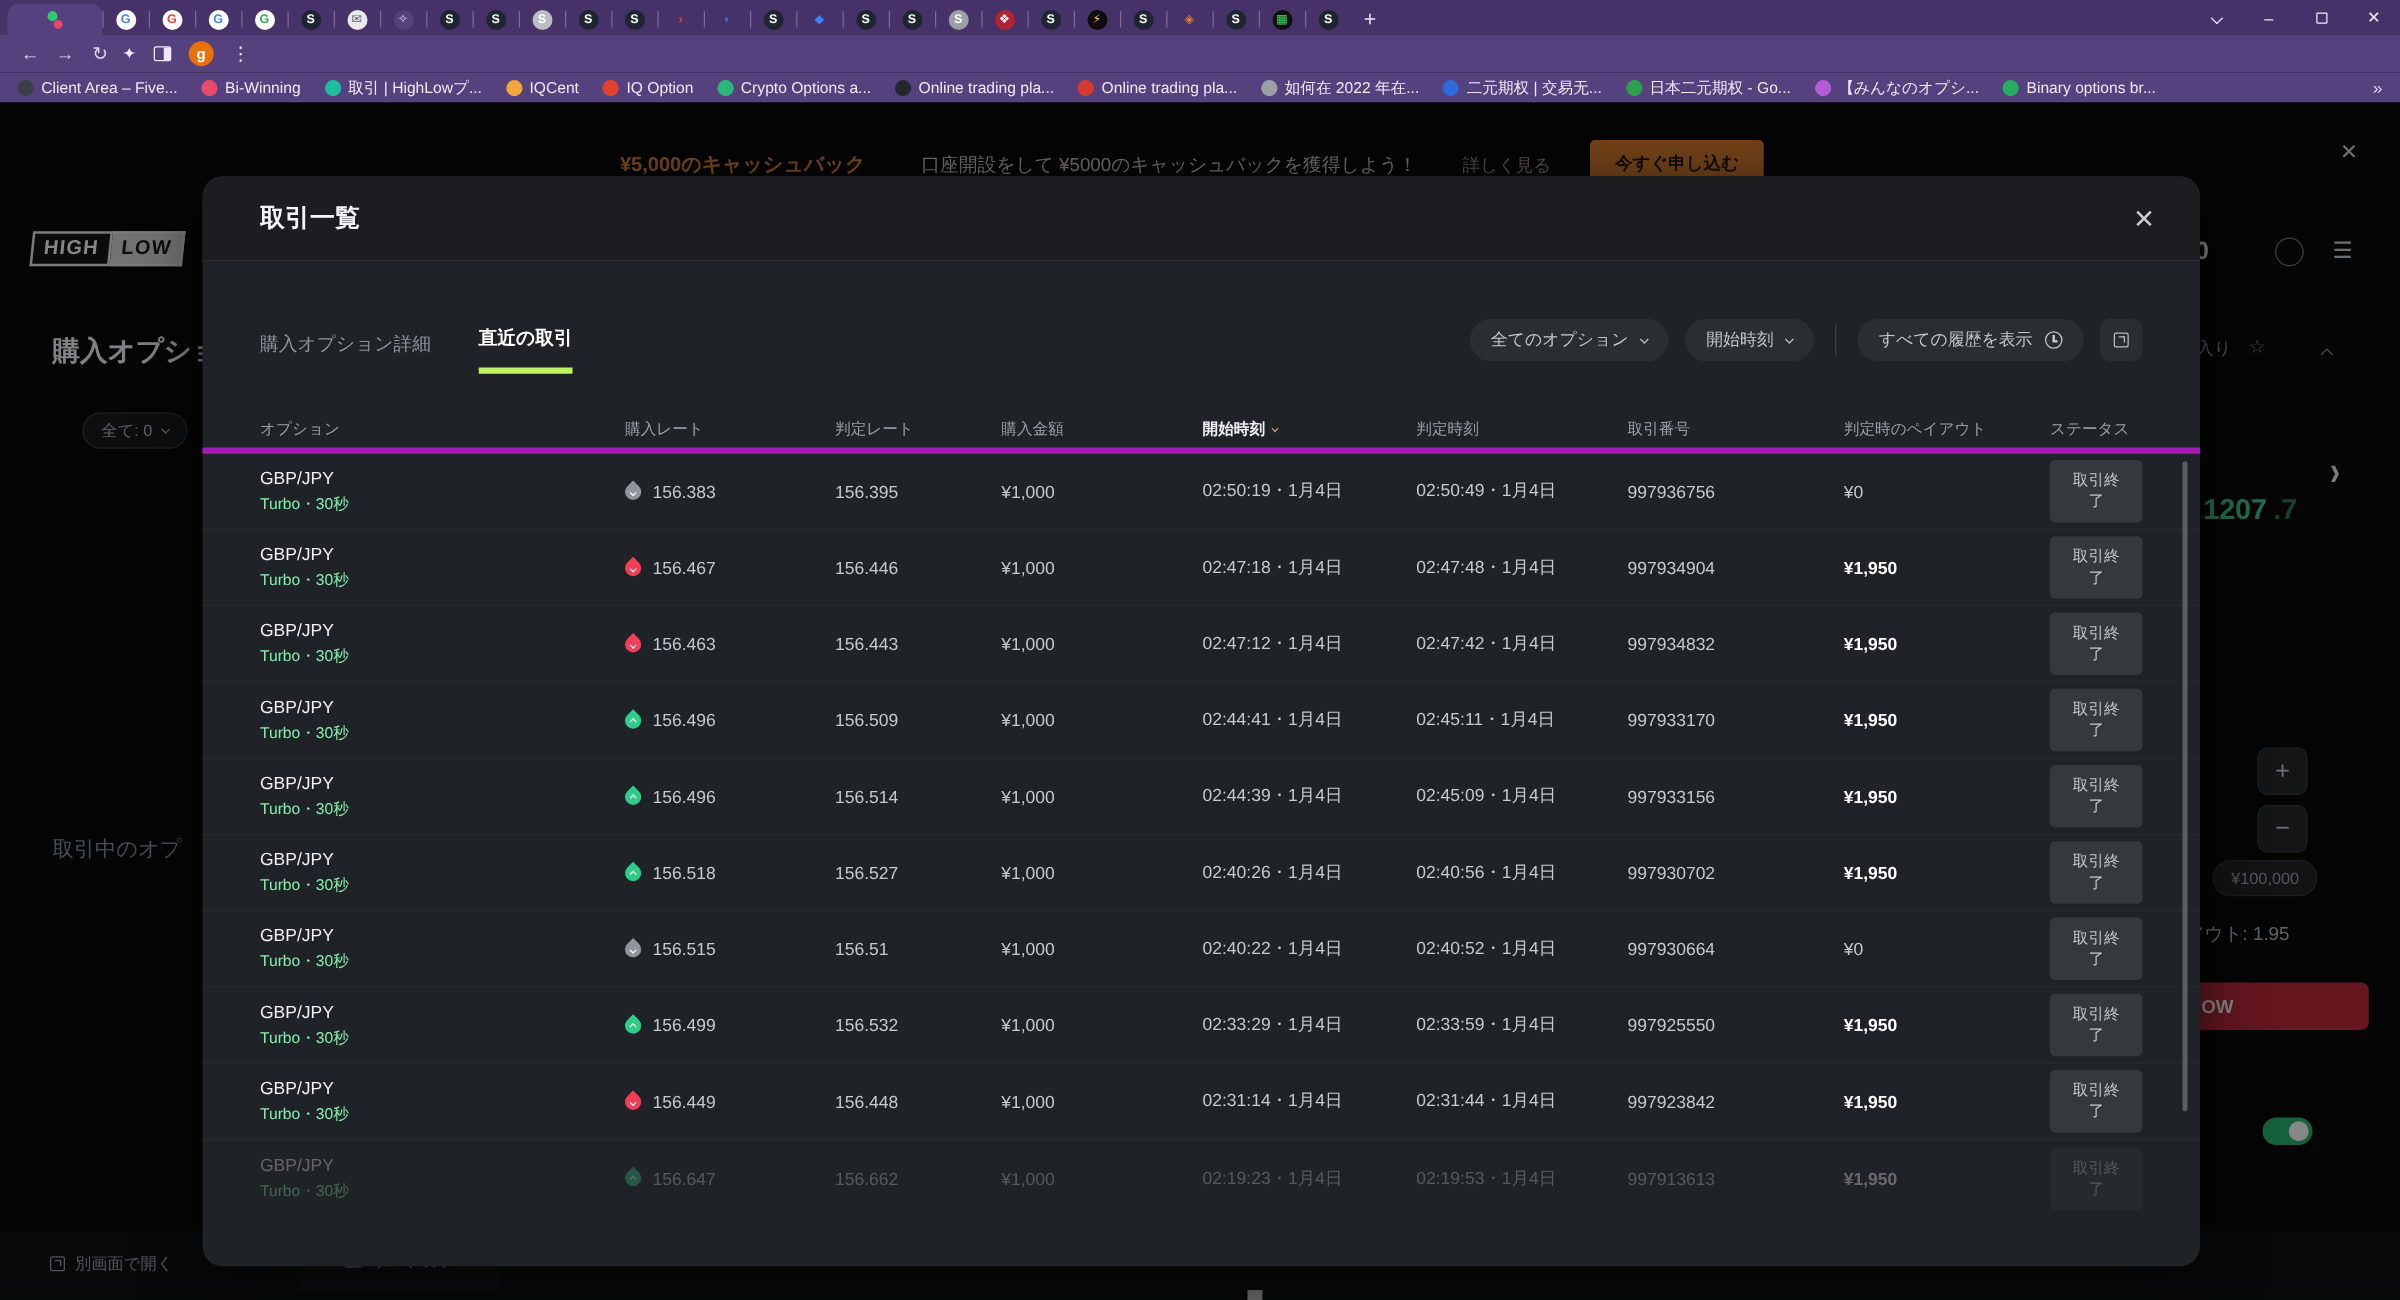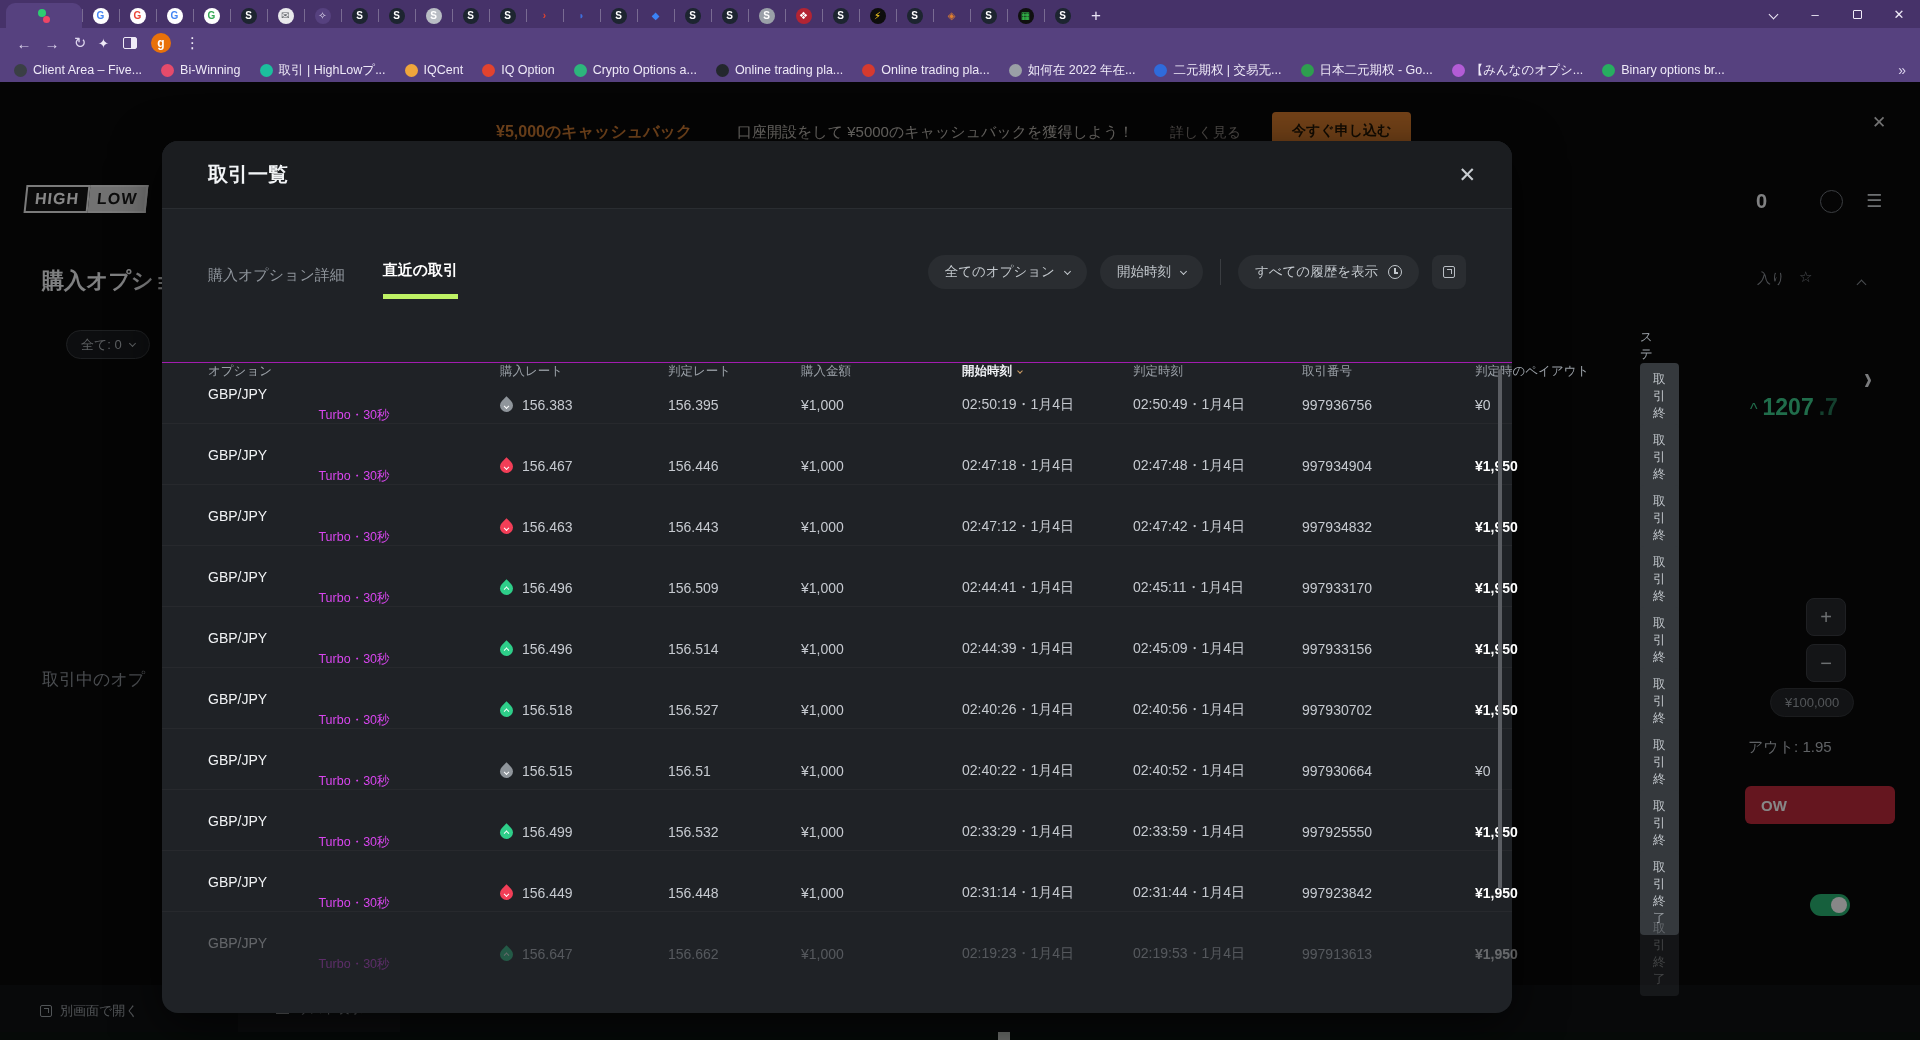--- a/index.html
+++ b/index.html
@@ -89,48 +89,48 @@
   .listic { width:13px; height:11px; border-top:1.7px solid #b9bec3; border-bottom:1.7px solid #b9bec3; position:relative; }
   .listic::after{ content:''; position:absolute; left:0; right:0; top:4px; height:1.7px; background:#b9bec3; }
   .times { left:505px; top:920px; display:flex; gap:71px; color:#7e848a; font-size:12.5px; }
   .bstrip { left:0; top:950px; width:1920px; height:8px; background:#0c1410; }
   .bsq { left:998px; top:950px; width:12px; height:8px; background:#cfd3cf; }
 
   .extic { width:12px; height:12px; border:1.6px solid currentColor; border-radius:2px; position:relative; flex:none; }
   .extic::after { content:''; position:absolute; right:2px; top:2px; width:4px; height:4px; border-top:1.6px solid currentColor; border-right:1.6px solid currentColor; }
 
   
-  .modal { position:absolute; left:162px; top:59px; width:1350px; height:872px; background:#1f2226; border-radius:16px; z-index:10; box-shadow:0 12px 50px rgba(0,0,0,.65); }
+  .modal { position:absolute; left:162px; top:59px; width:1598px; height:872px; background:#1f2226; border-radius:16px; z-index:10; box-shadow:0 12px 50px rgba(0,0,0,.65); }
   .m-header { height:68px; background:#1b1d20; border-bottom:1px solid #2a2d31; border-radius:16px 16px 0 0; display:flex; align-items:center; padding:0 46px; position:relative; }
   .m-title { color:#f2f4f6; font-size:20px; font-weight:bold; }
   .m-close { position:absolute; right:36px; top:22px; color:#c9cdd1; font-size:21px; cursor:pointer; }
 
   .m-tabsrow { display:flex; align-items:flex-end; padding:0 46px; margin-top:52px; position:relative; }
   .m-tab { font-size:15px; color:#8f959c; margin-right:38px; padding-bottom:14px; cursor:pointer; }
   .m-tab.active { color:#fff; font-weight:bold; border-bottom:5px solid #bef264; }
   .m-filters { position:absolute; right:46px; top:-6px; display:flex; align-items:center; gap:13px; }
   .pill { height:34px; background:#2a2d31; border-radius:17px; color:#c3c8cd; font-size:13.5px; display:flex; align-items:center; gap:10px; padding:0 17px; cursor:pointer; }
   .pill .chev { width:5px; height:5px; border-width:1.7px; margin-top:-2px; }
   .vdiv { width:1px; height:26px; background:#3a3d41; margin:0 4px; }
   .clockic { width:14px; height:14px; border:1.6px solid #c3c8cd; border-radius:50%; position:relative; flex:none; }
   .clockic::after { content:''; position:absolute; left:5.3px; top:2.4px; width:1.6px; height:4.6px; background:#c3c8cd; }
   .clockic::before { content:''; position:absolute; left:5.3px; top:6px; width:4px; height:1.6px; background:#c3c8cd; }
   .sq-btn { width:34px; height:34px; background:#2a2d31; border-radius:8px; color:#b9bec4; display:flex; align-items:center; justify-content:center; cursor:pointer; }
 
   .grid { display:grid; grid-template-columns:292px 168px 133px 161px 171px 169px 173px 165px 1fr; align-items:center; padding:0 46px; }
-  .thead { margin-top:30px; height:34px; color:#9aa0a7; font-size:12.5px; border-bottom:1px solid #a21caf; }
+  .thead { margin-top:30px; height:34px; color:#9aa0a7; font-size:12.5px; border-bottom:5px solid #a21caf; }
   .thead .sorted { color:#eef0f3; font-weight:bold; display:flex; align-items:center; gap:6px; }
   .thead .sorted .chev { width:4px; height:4px; border-width:1.6px; border-color:#cf9e64; margin-top:-2px; }
 
   .rows { position:relative; }
   .trow { height:61px; border-bottom:1px solid #27292d; font-size:14px; color:#c6cad0; }
   .trow:last-child { border-bottom:none; }
   .trow.faded { opacity:.32; }
   .pair { color:#f1f3f5; font-weight:normal; font-size:14px; }
-  .sub { color:#d946ef; font-size:12.5px; margin-top:5px;text-align:center; }
+  .sub { color:#86efac; font-size:12.5px; margin-top:5px; }
   .ratecell { display:flex; align-items:center; gap:9px; }
   .drop { width:13px; height:13px; border-radius:0 50% 50% 50%; transform:rotate(45deg); display:flex; align-items:center; justify-content:center; flex:none; }
   .drop .dchev { width:4px; height:4px; border-right:1.6px solid #fff; border-bottom:1.6px solid #fff; }
   .drop.up .dchev { transform:rotate(180deg); }
   .payout.win { color:#ffffff; font-weight:bold; }
   .status-btn { background:#35393d; border:none; border-radius:4px; color:#c2c7cc; font-size:12.5px; padding:8px 13px; cursor:pointer; font-family:inherit; }
   .statuscell { text-align:right; }
   .m-scroll { position:absolute; right:10px; top:228px; width:4px; height:610px; }
   .m-thumb { position:absolute; top:0; width:4px; height:520px; background:#5b5e63; border-radius:2px; }
 </style>

